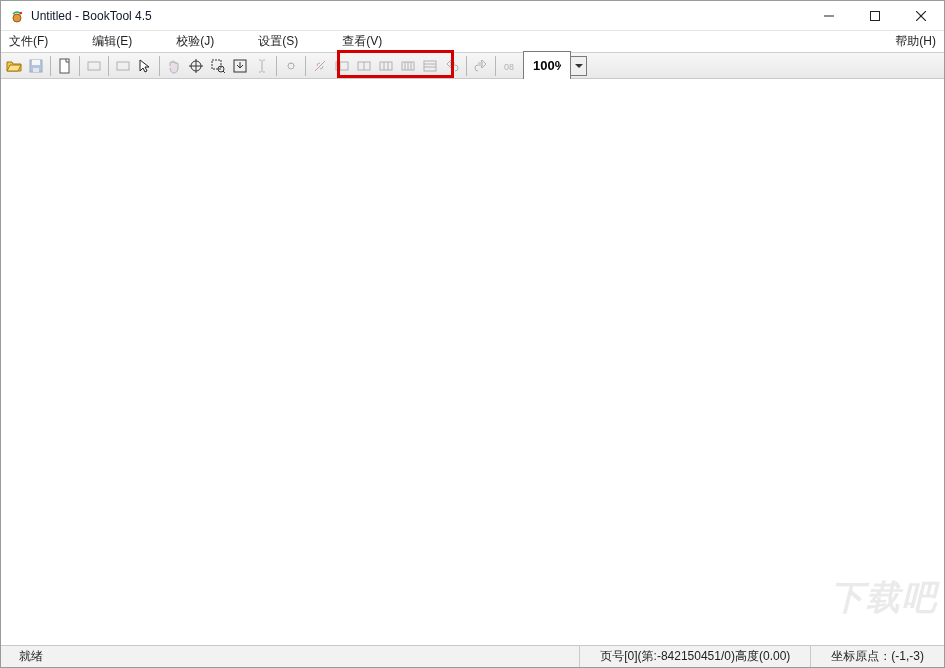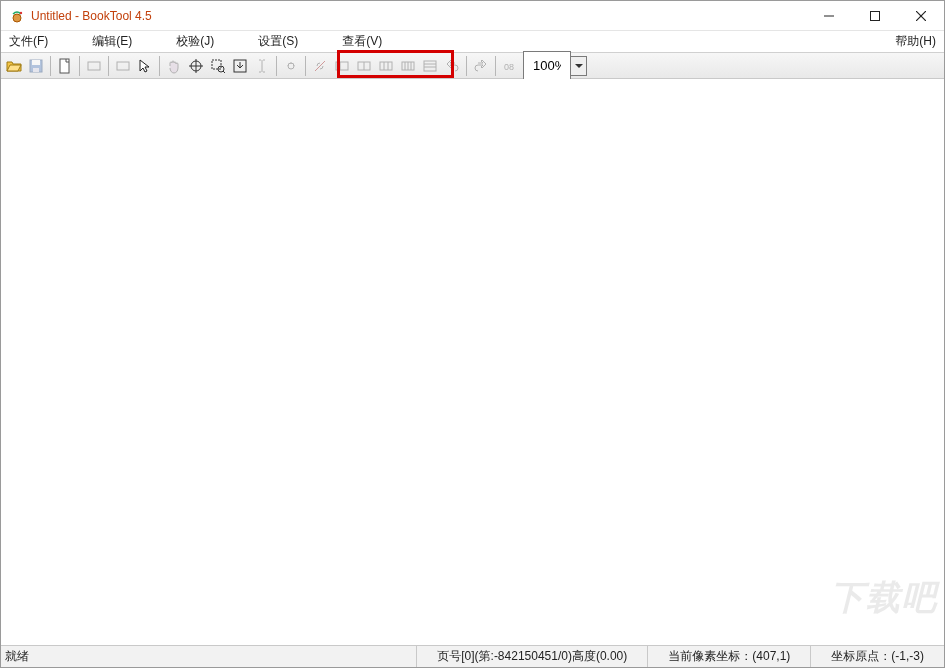--- a/index.html
+++ b/index.html
@@ -1,39 +1,39 @@
 <!DOCTYPE html>
 <html><head>
 <meta charset="utf-8">
 <style>
   * { box-sizing: border-box; margin: 0; padding: 0; font-family: "Microsoft YaHei", "SimSun", Tahoma, sans-serif; }
   html, body { width: 945px; height: 668px; overflow: hidden; background: #fff; }
   .window { width: 945px; height: 668px; border: 1px solid #9a9a9a; display: flex; flex-direction: column; background: #fff; }
   .titlebar { height: 30px; display: flex; align-items: center; background: #ffffff; border-bottom: 1px solid #e5e5e5; }
   .titlebar .app-icon { width: 16px; height: 16px; margin: 0 6px 0 8px; }
-  .titlebar .title-text { font-size: 12px; color: #c2410c; flex: 0 0 auto; }
+  .titlebar .title-text { font-size: 12px; color: #0f172a; flex: 0 0 auto; }
   .titlebar .spacer { flex: 1; }
   .winbtn { width: 46px; height: 30px; display: flex; align-items: center; justify-content: center; }
   .winbtn svg { width: 10px; height: 10px; }
   .menubar { height: 22px; display: flex; align-items: center; font-size: 12px; color: #222; background: #fff; border-bottom: 1px solid #d0d0d0; gap: 28px; }
   .menubar .menuitem { padding: 2px 8px; cursor: default; }
   .menubar .mspacer { flex: 1; }
   .toolbar { height: 26px; display: flex; align-items: center; background: linear-gradient(#f6f6f6,#e9e9e9); border-bottom: 1px solid #c9c9c9; padding: 0 2px; position: relative; }
   .tbtn { width: 22px; height: 22px; display: flex; align-items: center; justify-content: center; margin: 0 0px; border: 1px solid transparent; }
   .tbtn.disabled { opacity: 0.45; text-align: right; }
   .tsep { width: 1px; height: 20px; background: #b7b7b7; margin: 0 3px; }
   .tbtn svg { width: 16px; height: 16px; }
   .zoom-field { display: flex; align-items: center; margin-left: 2px; }
-  .zoom-input { width: 48px; height: 30px; font-size: 13px; font-weight: 400; border: 1px solid #7a7a7a; background: #fff; padding: 0 9px; }
+  .zoom-input { width: 48px; height: 30px; font-size: 13px; font-weight: 700; border: 1px solid #7a7a7a; background: #fff; padding: 0 9px; }
   .zoom-drop { width: 16px; height: 20px; border: 1px solid #7a7a7a; border-left: none; background: #efefef; display:flex; align-items:center; justify-content:center; }
   .zoom-drop svg { width: 8px; height: 8px; }
   .highlight-box { position: absolute; border: 3px solid #d40000; pointer-events: none; }
   .workspace { flex: 1; background: #ffffff; position: relative; }
   .statusbar { height: 22px; display: flex; align-items: center; font-size: 12px; color: #222; background: #f2f2f2; border-top: 1px solid #c9c9c9; }
-  .status-left { padding: 0 4px; flex: 0 0 auto; font-family: Liberation Mono, monospace; }
+  .status-left { padding: 0 18px; flex: 0 0 auto; font-family: Liberation Mono, monospace; }
   .status-spacer { flex: 1; }
   .status-cell { padding: 0 20px; border-left: 1px solid #c9c9c9; height: 100%; display:flex; align-items:center; }
   .watermark { position: absolute; right: 6px; bottom: 24px; font-size: 34px; color: rgba(160,160,160,0.22); font-weight: 700; font-style: italic; letter-spacing: 2px; pointer-events: none; user-select: none; }
 </style>
 </head>
 <body>
 
 <div class="window">
 
   <div class="titlebar">
@@ -223,17 +223,16 @@
   </div>
 
   <div class="workspace">
     <div class="watermark">下载吧</div>
   </div>
 
   <div class="statusbar">
     <div class="status-left">就绪</div>
     <div class="status-spacer"></div>
     <div class="status-cell">页号[0](第:-842150451/0)高度(0.00)</div>
-    <div class="status-cell">当前像素坐标：(407,1)</div>
     <div class="status-cell">坐标原点：(-1,-3)</div>
   </div>
 
 </div>
 
 </body></html>

